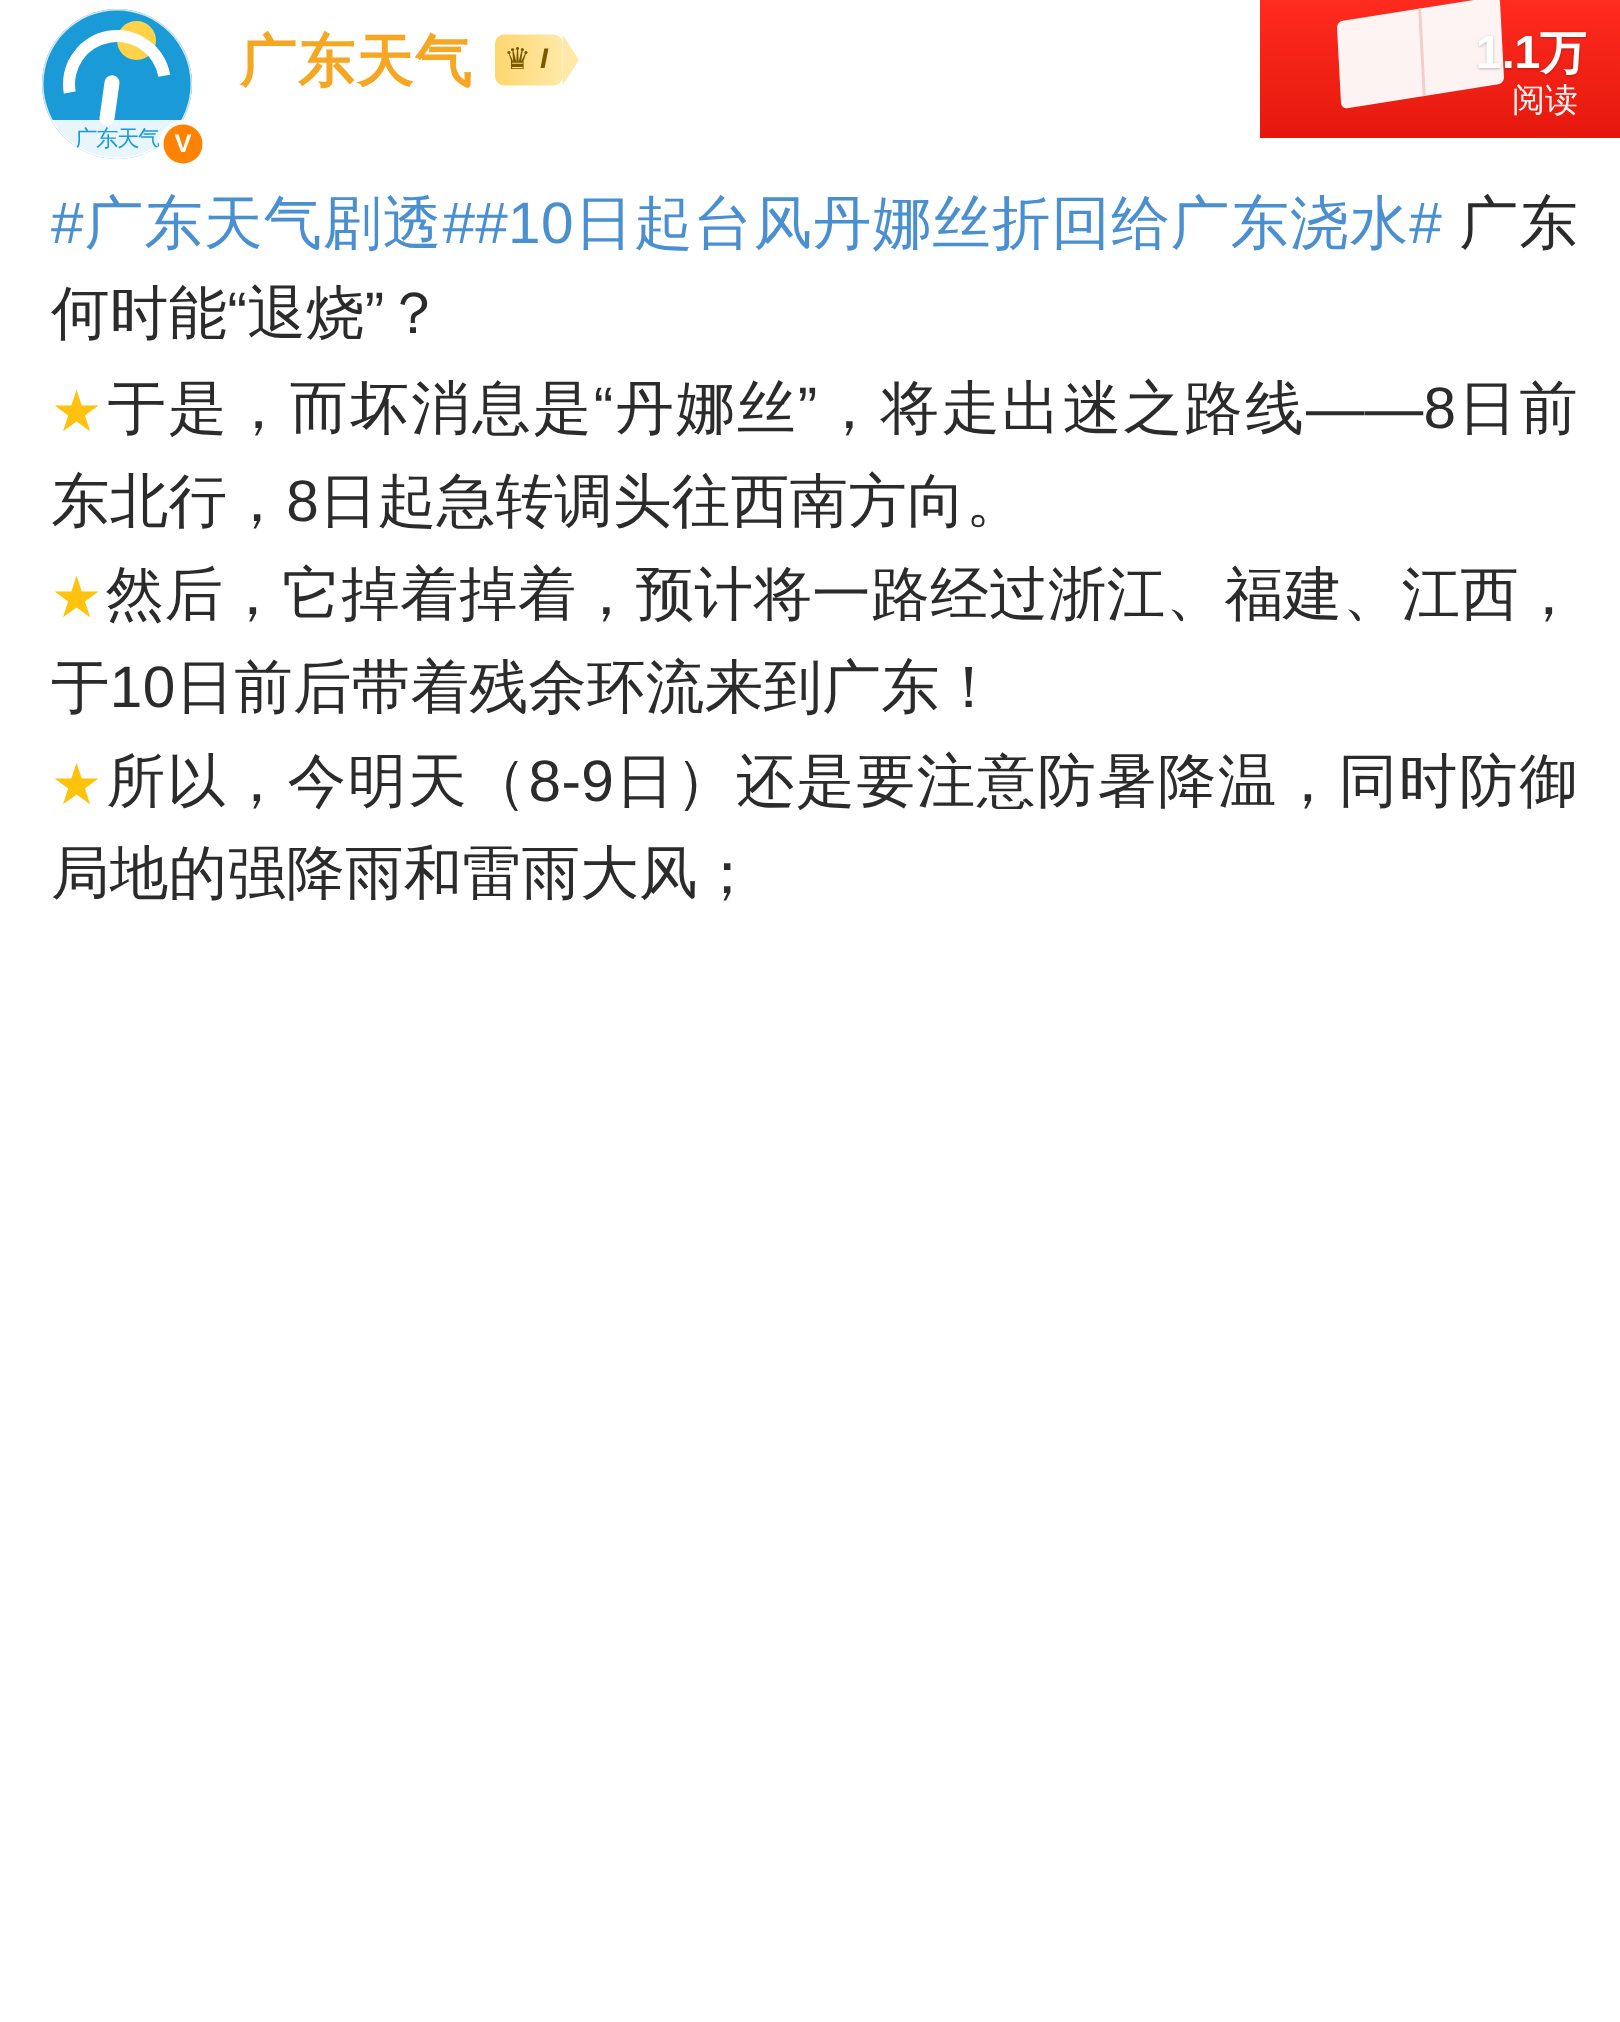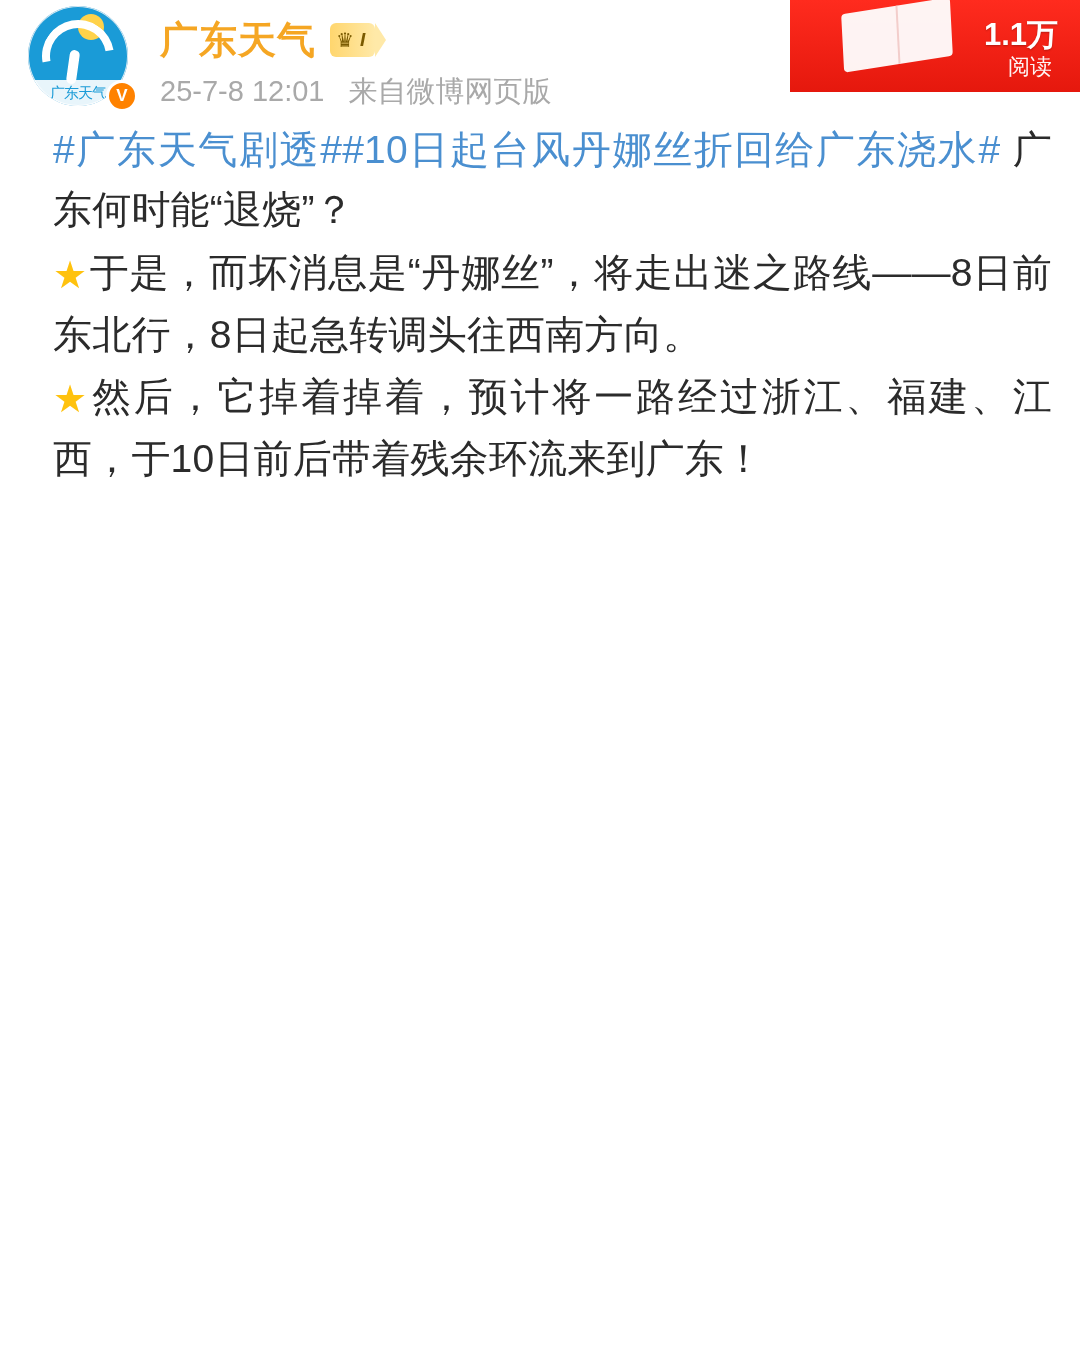--- a/index.html
+++ b/index.html
@@ -150,21 +150,21 @@
     font-size: 29px;
     color: #a9a9a9;
   }
   .meta-row .time { margin-right: 16px; }
 
   
   .read-pill {
     position: absolute;
     right: 0;
     top: 0;
-    width: 290px;
+    width: 240px;
     height: 92px;
     background: linear-gradient(180deg, #ff2b1e 0%, #e5180d 100%);
     overflow: hidden;
   }
   .read-pill .book {
     position: absolute;
     left: 52px;
     top: 6px;
     width: 110px;
     height: 58px;
@@ -201,21 +201,20 @@
     margin-left: 35px;
   }
 
   
   .post {
     padding: 8px 28px 0 34px;
     font-size: 39px;
     line-height: 1.55;
     color: #2b2b2b;
     letter-spacing: 0.2px;
-    margin-left: 19px;
   }
   .post p {
     margin: 0 0 2px 0;
     text-align: justify;
   }
   .topic {
     color: #4a8fd0;
   }
   .star {
     color: #ffc20e;
@@ -240,36 +239,35 @@
   </div>
 
   <div class="head-main">
     <div class="name-row">
       <div class="account-name">广东天气</div>
       <div class="badge-crown">
         <span class="crown">♛</span>
         <span class="lvl">I</span>
       </div>
     </div>
-    <div class="meta-row">
-      <span class="time">25-7-8 12:01</span>
-      <span>来自微博网页版</span>
-    </div>
   </div>
 
   <div class="read-pill">
     <div class="book"></div>
     <div class="read-count">1.1万</div>
     <div class="read-label">阅读</div>
   </div>
 </div>
 
 <div class="post">
   <p>
     <span class="topic">#广东天气剧透#</span><span class="topic">#10日起台风丹娜丝折回给广东浇水#</span><span> 广东何时能“退烧”？</span>
   </p>
   <p>
     <span class="star">★</span><span>于是，而坏消息是“丹娜丝”，将走出迷之路线——8日前东北行，8日起急转调头往西南方向。</span>
   </p>
   <p>
     <span class="star">★</span><span>然后，它掉着掉着，预计将一路经过浙江、福建、江西，于10日前后带着残余环流来到广东！</span>
   </p>
+  <p>
+    <span class="star">★</span><span>所以，今明天（8-9日）还是要注意防暑降温，同时防御局地的强降雨和雷雨大风；</span>
+  </p>
 </div>
 
 </body></html>

